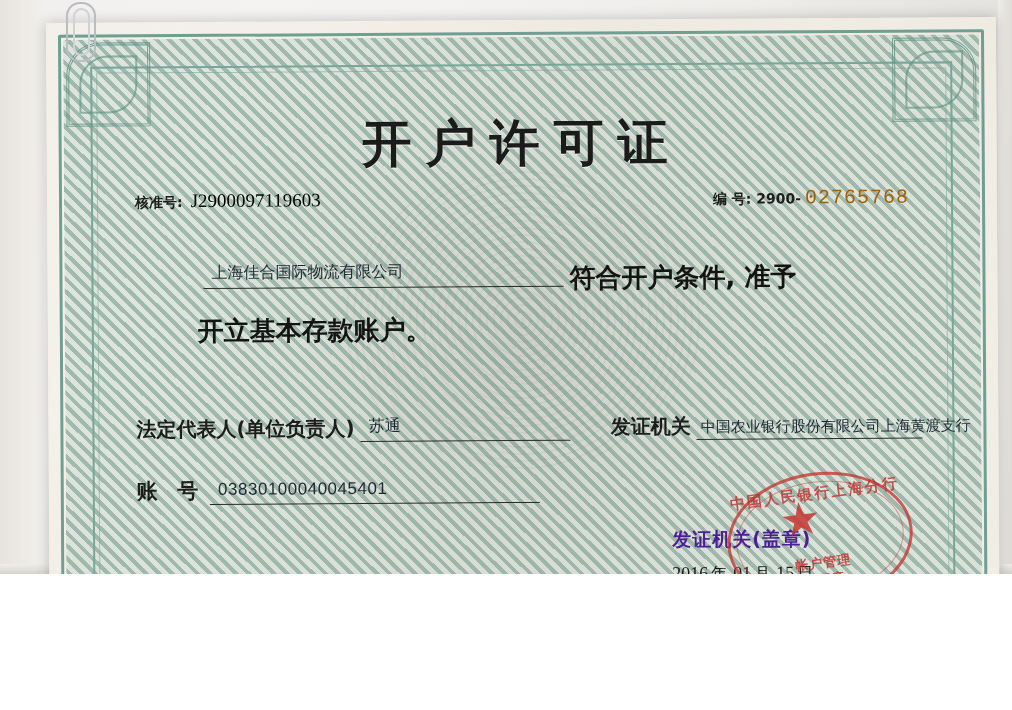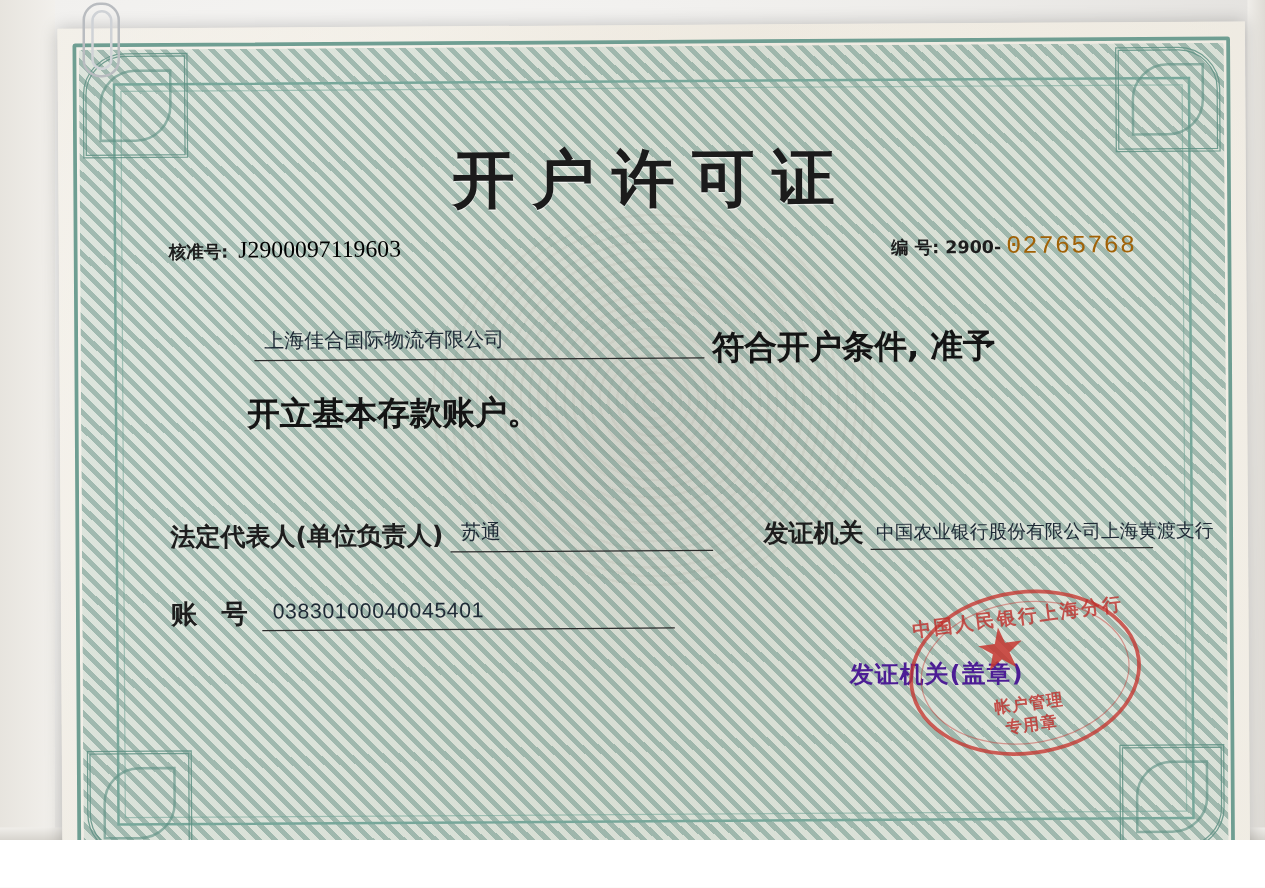--- a/index.html
+++ b/index.html
@@ -12,21 +12,21 @@
     height: 710px;
     overflow: hidden;
     font-family: "Liberation Serif", serif;
   }
 
   
   #photo {
     position: absolute;
     left: 0; top: 0;
     width: 1012px;
-    height: 672px;
+    height: 574px;
     background: #efeeec;
     overflow: hidden;
   }
   
   #paper-shade {
     position: absolute;
     left: 0; top: 0; width: 1012px; height: 710px;
     background:
       radial-gradient(ellipse at 30% 35%, rgba(255,255,255,0.85) 0%, rgba(238,236,232,0.2) 55%, rgba(205,202,197,0.55) 100%);
   }
@@ -382,20 +382,28 @@
 
       <div class="row" id="row-acct">
         <span class="lbl" style="font-size:21px; letter-spacing:6px;">账 号</span>
         <span class="fill" id="acct-fill">
           <span>03830100040045401</span>
         </span>
       </div>
 
       <div id="issuer">
         <div class="lbl2">发证机关(盖章)</div>
+        <div id="date-line">
+          <span class="num">2016</span>
+          <span class="unit">年</span>
+          <span class="num">01</span>
+          <span class="unit">月</span>
+          <span class="num">15</span>
+          <span class="unit">日</span>
+        </div>
       </div>
 
       <div id="seal">
         <div class="ring"></div>
         <div class="ring2"></div>
         <div class="arc">中国人民银行上海分行</div>
         <div class="star">
             <span>★</span>
           </div>
         <div class="line1">帐户管理</div>

